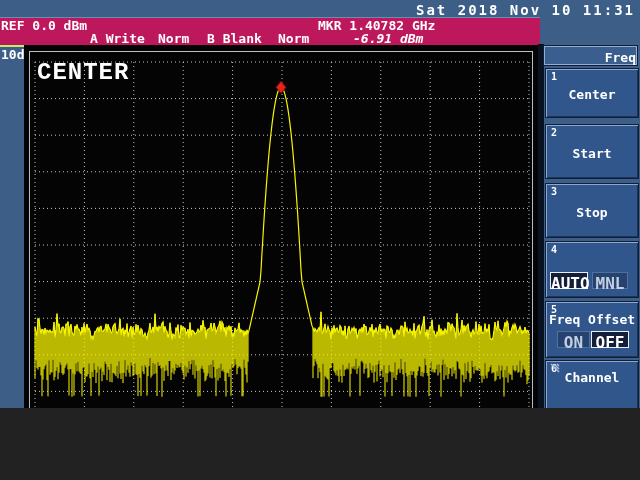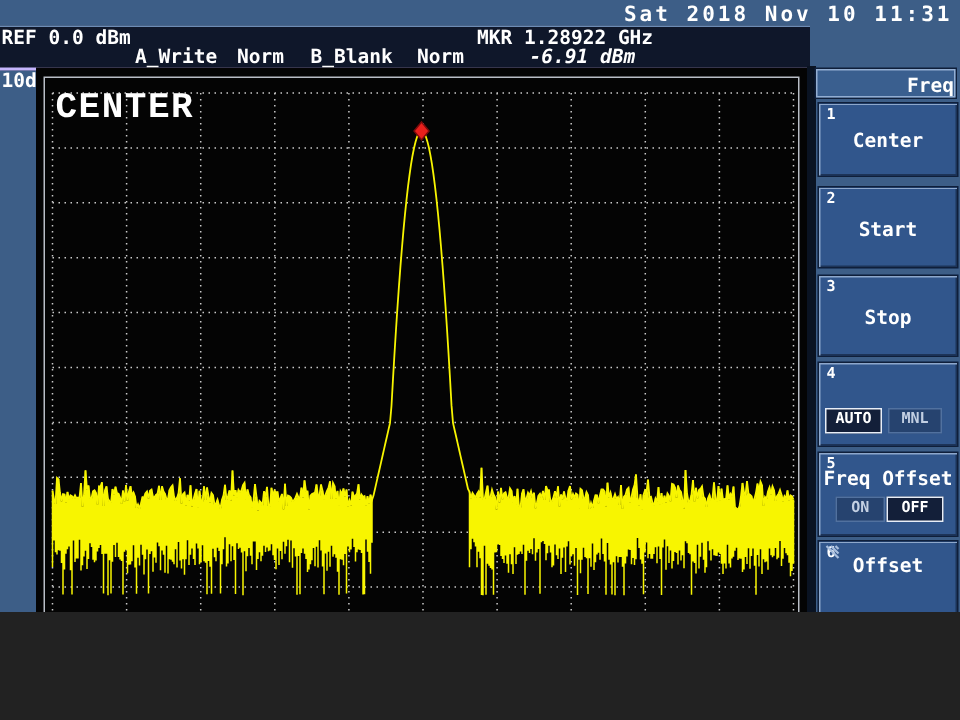--- a/index.html
+++ b/index.html
@@ -8,22 +8,22 @@
     background:#3d5e87;
     font-family:"DejaVu Sans Mono", monospace;
     font-weight:bold;color:#ffffff;padding-left:39px;
     -webkit-font-smoothing:none;
   }
   .abs{position:absolute;}
   .t13{font-size:13px;line-height:13px;white-space:pre;}
   
   #datetime{top:2px;right:44px;font-size:14px;letter-spacing:2px;white-space:pre;}
   
-  #header-band{left:0;top:17px;width:540px;height:27px;background:#0f172a;
-    border-top:1px solid #6d8cb5;border-bottom:2px solid #c4b5fd;}
+  #header-band{left:0;top:17px;width:540px;height:27px;background:#be185d;
+    border-top:1px solid #6d8cb5;border-bottom:2px solid #bef264;}
   
   #footer-band{left:0;top:437px;width:544px;height:31px;background:#315689;
     border-top:2px solid #06080c;}
   
   #bottom-strip{left:0;top:468px;width:640px;height:12px;background:#27424d;}
   
   #display{left:24px;top:45px;width:514px;height:392px;background:#040404;}
   #sidebar-gap{left:538px;top:44px;width:6px;height:436px;background:#0a1322;}
   
   #big-readout{left:37px;top:60px;font-family:"Liberation Mono", monospace;
@@ -34,42 +34,42 @@
     border:1px solid #0f1f3a;
     box-shadow:inset 1px 1px 0 #8ea8cc, inset -1px -1px 0 #1d3458;
   }
   #menu-title{left:544px;top:46px;width:93px;height:19px;background:#3a5f8f;
     border:1px solid #93aed2;box-shadow:0 0 0 1px #0f1f3a;
     text-align:right;font-size:13px;padding-top:3px;box-sizing:border-box;}
   .skey .num{position:absolute;left:5px;top:2px;font-size:10px;}
   .skey .lbl{position:absolute;left:0;width:100%;text-align:center;font-size:13px;}
   .toggle-row{position:absolute;left:0;top:0;width:100%;}
   .tg{
-    position:absolute;height:17px;font-size:10px;text-align:center;
+    position:absolute;height:17px;font-size:16px;text-align:center;
     background:#26436f;color:#c2cfe2;border:1px solid #51719f;box-sizing:border-box;
     padding-top:1px;
   }
   .tg.sel{background:#131f39;color:#ffffff;border:1px solid #e8eef8;}
   
   #corner-marks{position:absolute;right:2px;top:2px;}
   #side-panel{left:544px;top:419px;width:94px;height:57px;background:#33588e;
     border-top:1px solid #7e9cc4;border-left:1px solid #7e9cc4;
     border-bottom:2px solid #0d1b33;border-right:1px solid #0d1b33;box-sizing:border-box;}
   svg{position:absolute;left:0;top:0;}
 </style>
 </head>
 <body>
 
 <div id="screen">
 
   <div class="abs" id="datetime">Sat 2018 Nov 10 11:31</div>
 
   <div class="abs" id="header-band">
     <span class="abs t13" style="left:1px;top:1px;">REF 0.0 dBm</span>
-    <span class="abs t13" style="left:318px;top:1px;">MKR 1.28922 GHz</span>
+    <span class="abs t13" style="left:318px;top:1px;">MKR 1.40782 GHz</span>
     <span class="abs t13" style="left:1px;top:30px;">10dB/</span>
     <span class="abs t13" style="left:90px;top:14px;">A_Write</span>
     <span class="abs t13" style="left:158px;top:14px;">Norm</span>
     <span class="abs t13" style="left:207px;top:14px;">B_Blank</span>
     <span class="abs t13" style="left:278px;top:14px;">Norm</span>
     <span class="abs t13" style="left:353px;top:14px;font-style:italic;">-6.91 dBm</span>
   </div>
 
   <div class="abs" id="display"></div>
   <div class="abs" id="sidebar-gap"></div>
@@ -113,21 +113,21 @@
     <span class="num">5</span>
     <span class="lbl" style="top:10px;">Freq Offset</span>
     <div class="toggle-row" style="top:29px;height:18px;">
         <span class="tg" style="left: 11px; width: 33px;">ON</span>
         <span class="tg sel" style="left: 45px; width: 38px;">OFF</span>
       </div>
   </div>
 
   <div class="skey" style="top:360px;height:56px;">
     <span class="num">6</span>
-    <span class="lbl" style="top:9px;">Offset</span>
+    <span class="lbl" style="top:9px;">Channel</span>
     <svg id="corner-marks" width="14" height="14">
       <path d="M5 1 L13 9 M8 1 L13 6 M11 1 L13 3" stroke="#a8bedd" stroke-width="1.5" fill="none"></path>
     </svg>
   </div>
 
   <div class="abs" id="side-panel"></div>
 
 
   <div class="abs" id="bottom-strip"></div>
 </div>

